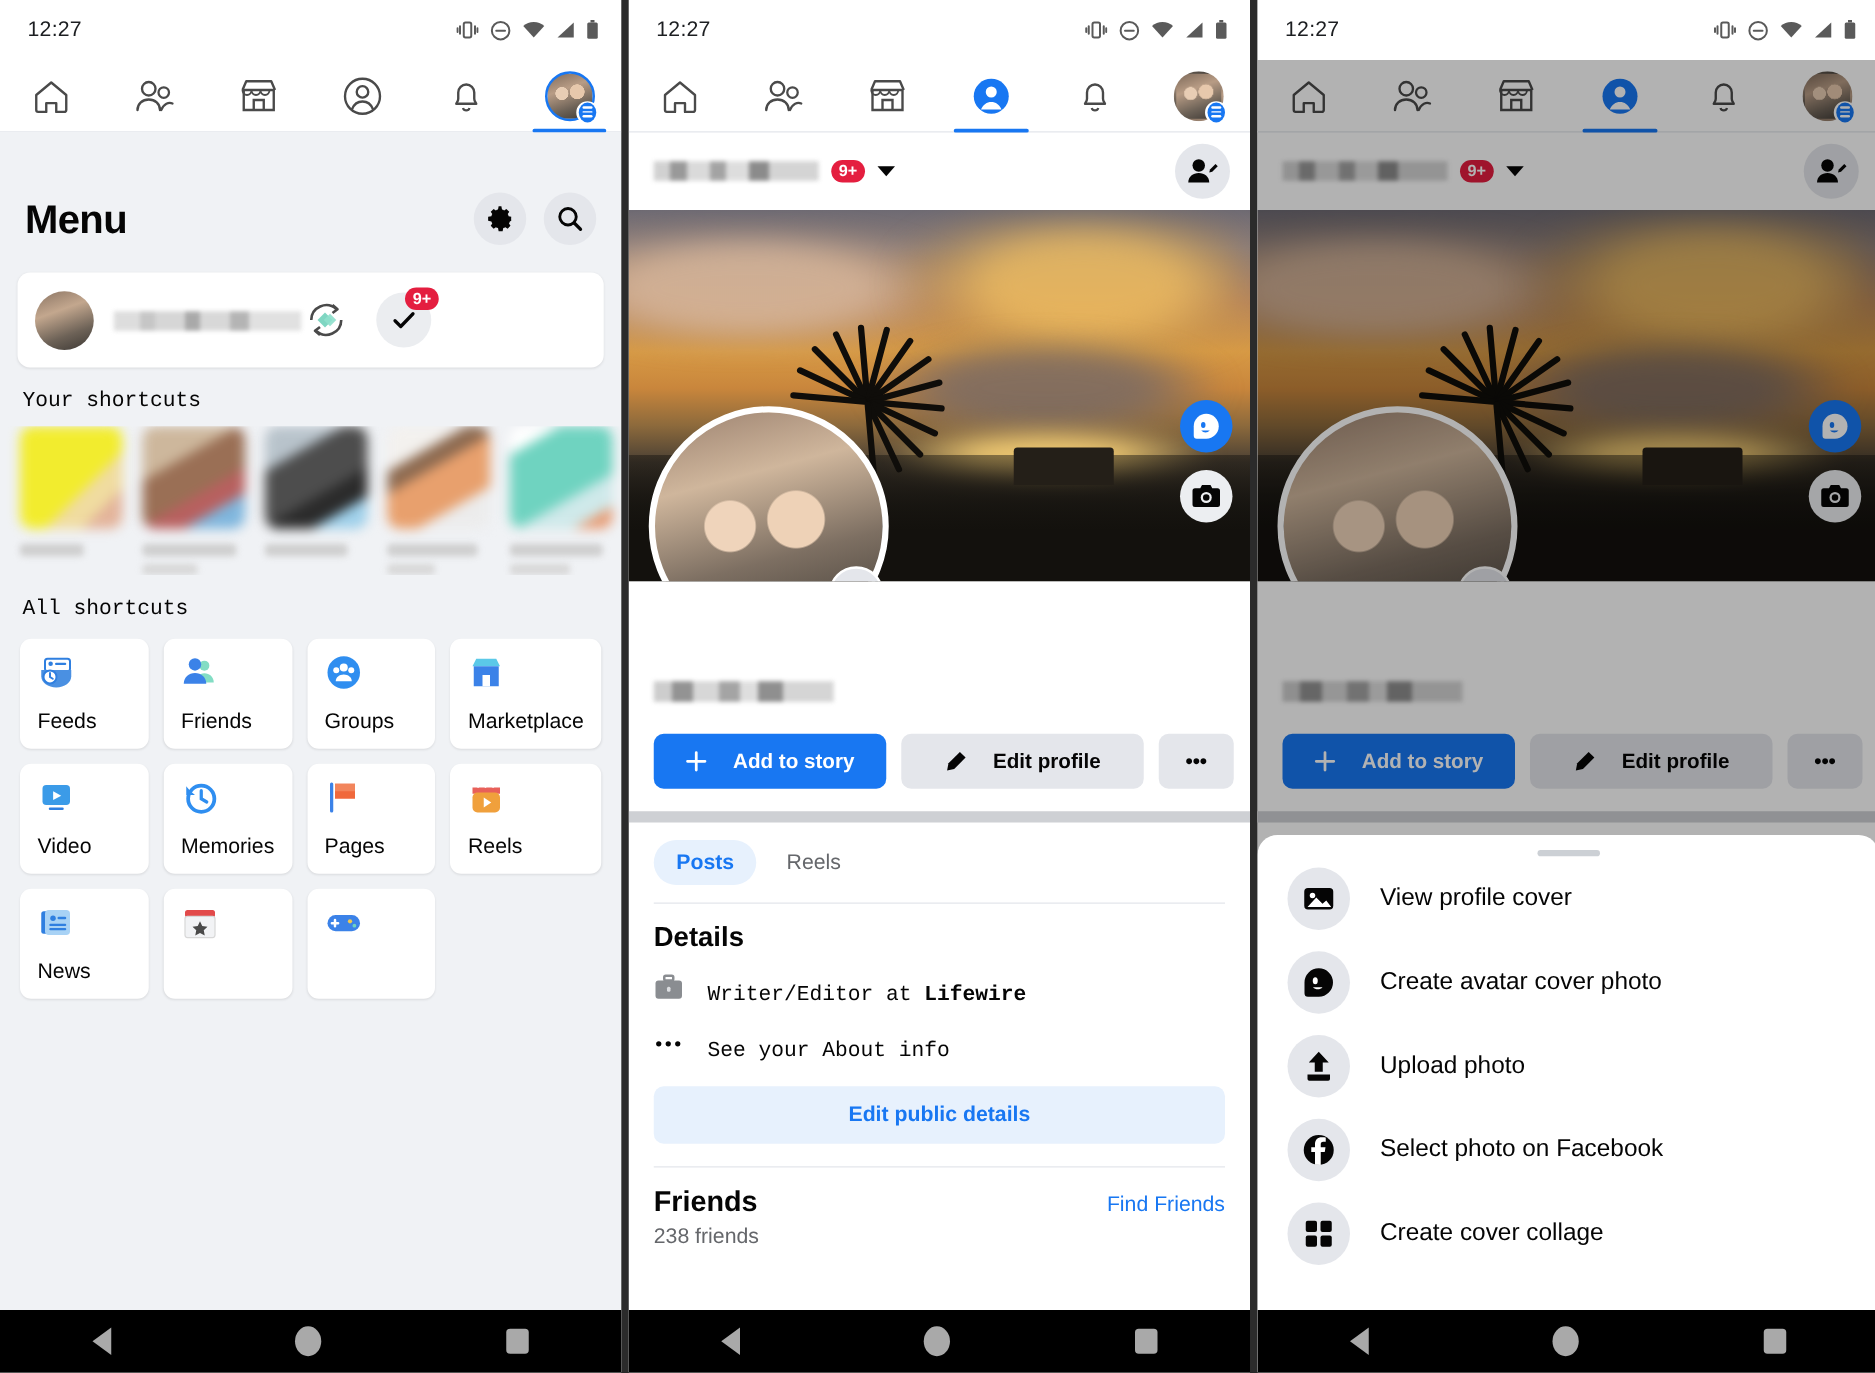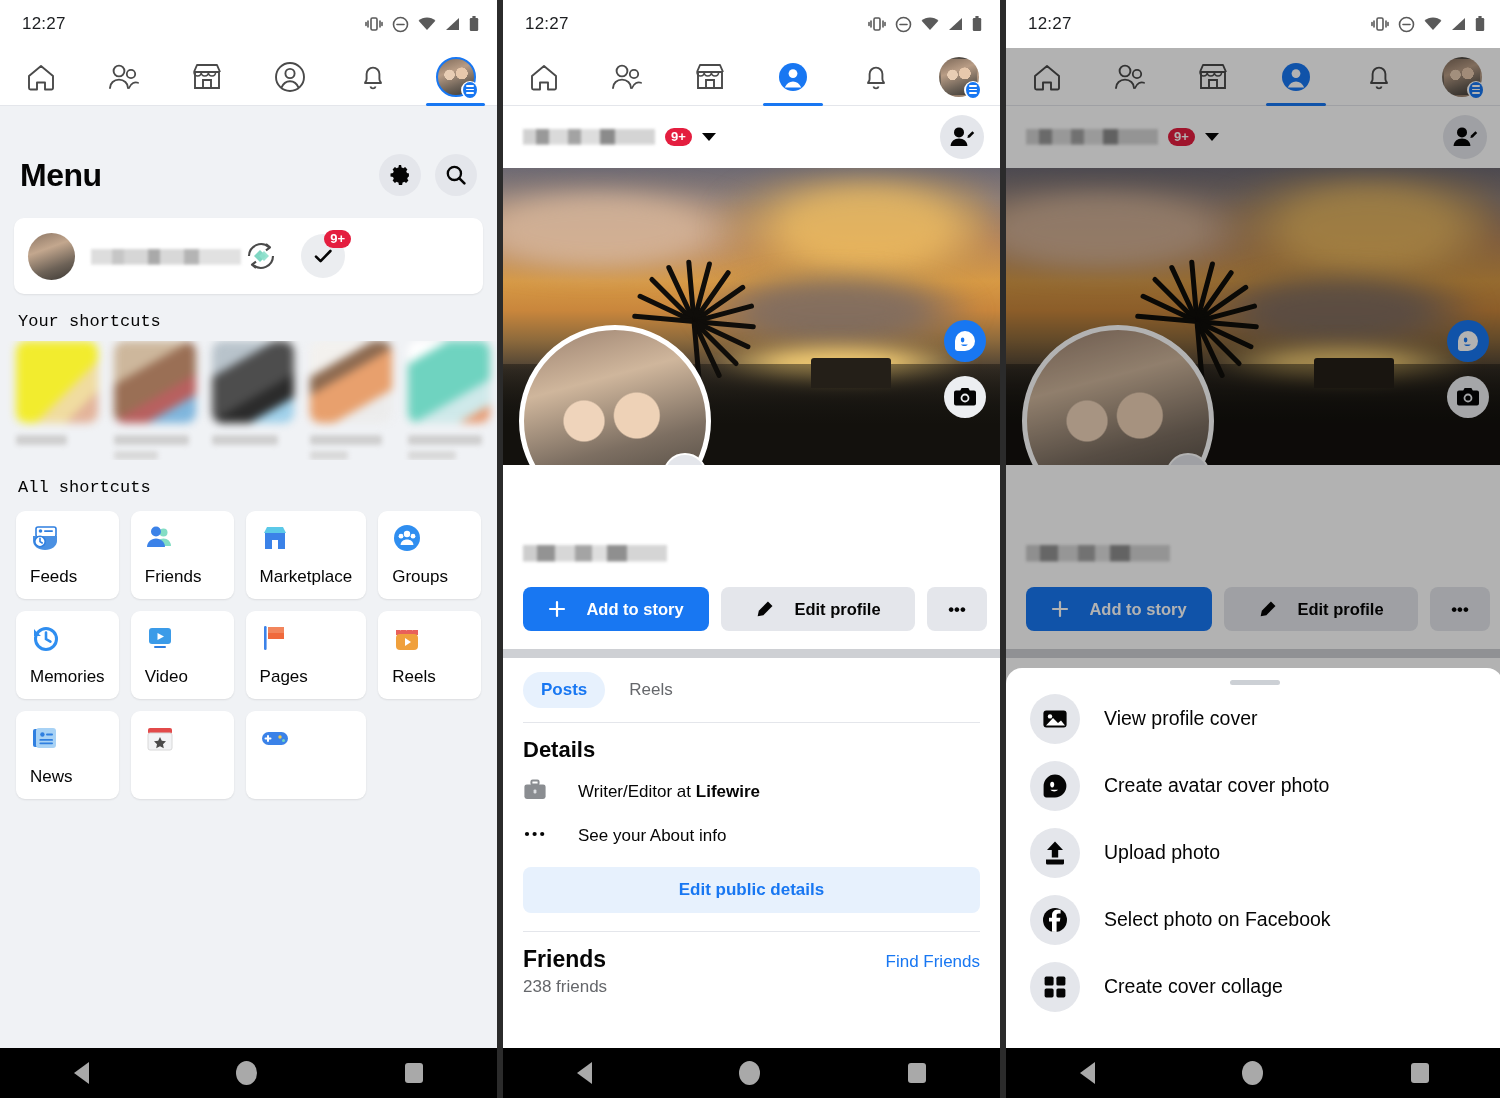--- a/index.html
+++ b/index.html
@@ -217,21 +217,21 @@
   .btn.primary { background:#1877f2; color:#fff; flex:0 0 186px; }
   .btn.neutral { background:#e4e6eb; color:#050505; flex:0 0 194px; }
   .btn.dots { background:#e4e6eb; color:#050505; flex:0 0 60px; }
   .sep { height:9px; background:#ced0d4; }
   .tabs-row { display:flex; align-items:center; gap:6px; padding:14px 20px 14px 20px; }
   .pill { padding:8px 18px;border-radius:18px;font-size:17px; }
   .pill.active { background:#e7f1fd; color:#1877f2; font-weight:bold; }
   .pill.idle { color:#65676b; }
   .thin-div { height:1px;background:#e4e6eb; margin:0 20px;}
   .sec-h { font-size:22px;font-weight:bold;color:#050505; padding:14px 20px 10px 20px;}
-  .detail-row { display:flex;align-items:center;gap:31px; padding:6px 20px 12px 20px;}
+  .detail-row { display:flex;align-items:flex-end;gap:19px; padding:6px 20px 12px 20px;font-family:Liberation Mono, monospace;}
   .detail-row .dtxt { font-size:17px;color:#050505; }
   .detail-row .dtxt b{font-weight:bold;}
   .edit-public {
     margin: 6px 20px 0 20px; background:#e7f1fd; border-radius:8px;
     height:46px; display:flex;align-items:center;justify-content:center;
     color:#1877f2; font-weight:bold; font-size:17px;
   }
   .fr-head { display:flex;align-items:baseline;justify-content:space-between; padding: 14px 20px 0 20px;}
   .fr-head .t { font-size:23px;font-weight:bold;color:#050505;}
   .fr-head .a { font-size:17px;color:#1877f2;}
@@ -433,58 +433,58 @@
                 <path d="M11 23c0-4.4 3.4-7.4 7.5-7.4S26 18.6 26 23Z" fill="#83ddc4"></path>
                 <circle cx="11" cy="8.5" r="5" fill="#3b82e8"></circle>
                 <path d="M2 24c0-5 4-8.6 9-8.6S20 19 20 24Z" fill="#3b82e8"></path>
               </svg>
           </span>
           <span class="gl">Friends</span>
         </div>
         <div class="gcard">
           <span class="gi">
             <svg width="30" height="30" viewBox="0 0 30 30">
-                <path d="M4 10 7 4h16l3 6Z" fill="#5bc9e8"></path>
-                <path d="M5 10h20v16H5Z" fill="#3b82e8"></path>
-                <rect x="12" y="17" width="6" height="9" fill="#fff"></rect>
-              </svg>
-          </span>
-          <span class="gl">Marketplace</span>
-        </div>
-        <div class="gcard">
-          <span class="gi">
-            <svg width="30" height="30" viewBox="0 0 30 30">
                 <circle cx="15" cy="15" r="13" fill="#2f8ef0"></circle>
                 <circle cx="15" cy="11" r="3.2" fill="#fff"></circle>
                 <circle cx="9" cy="13.2" r="2.4" fill="#fff"></circle>
                 <circle cx="21" cy="13.2" r="2.4" fill="#fff"></circle>
                 <path d="M8.6 22c0-3.2 2.9-5.4 6.4-5.4s6.4 2.2 6.4 5.4Z" fill="#fff"></path>
               </svg>
           </span>
           <span class="gl">Groups</span>
         </div>
         <div class="gcard">
           <span class="gi">
             <svg width="30" height="30" viewBox="0 0 30 30">
+                <path d="M4 10 7 4h16l3 6Z" fill="#5bc9e8"></path>
+                <path d="M5 10h20v16H5Z" fill="#3b82e8"></path>
+                <rect x="12" y="17" width="6" height="9" fill="#fff"></rect>
+              </svg>
+          </span>
+          <span class="gl">Marketplace</span>
+        </div>
+        <div class="gcard">
+          <span class="gi">
+            <svg width="30" height="30" viewBox="0 0 30 30">
+                <rect x="4" y="5" width="22" height="16" rx="3" fill="#3b9be8"></rect>
+                <path d="m12.5 10 6.5 3.5-6.5 3.5Z" fill="#fff"></path>
+                <rect x="9" y="23" width="12" height="2" rx="1" fill="#2f7fe0"></rect>
+              </svg>
+          </span>
+          <span class="gl">Video</span>
+        </div>
+        <div class="gcard">
+          <span class="gi">
+            <svg width="30" height="30" viewBox="0 0 30 30">
                 <circle cx="16" cy="16" r="10.5" fill="none" stroke="#2f8ef0" stroke-width="3"></circle>
                 <path d="M16 9.5V16l4.4 2.6" stroke="#2f8ef0" stroke-width="2.6" fill="none" stroke-linecap="round"></path>
                 <path d="M7 9.5 4 6v7h7Z" fill="#2f8ef0"></path>
               </svg>
           </span>
           <span class="gl">Memories</span>
-        </div>
-        <div class="gcard">
-          <span class="gi">
-            <svg width="30" height="30" viewBox="0 0 30 30">
-                <rect x="4" y="5" width="22" height="16" rx="3" fill="#3b9be8"></rect>
-                <path d="m12.5 10 6.5 3.5-6.5 3.5Z" fill="#fff"></path>
-                <rect x="9" y="23" width="12" height="2" rx="1" fill="#2f7fe0"></rect>
-              </svg>
-          </span>
-          <span class="gl">Video</span>
         </div>
         <div class="gcard">
           <span class="gi">
             <svg width="30" height="30" viewBox="0 0 30 30">
                 <rect x="4" y="3" width="2.6" height="24" rx="1.2" fill="#3b82e8"></rect>
                 <path d="M8 4h16v12H8Z" fill="#f0693c"></path>
                 <path d="M8 4h16v6H8Z" fill="#f2855c"></path>
               </svg>
           </span>
           <span class="gl">Pages</span>

